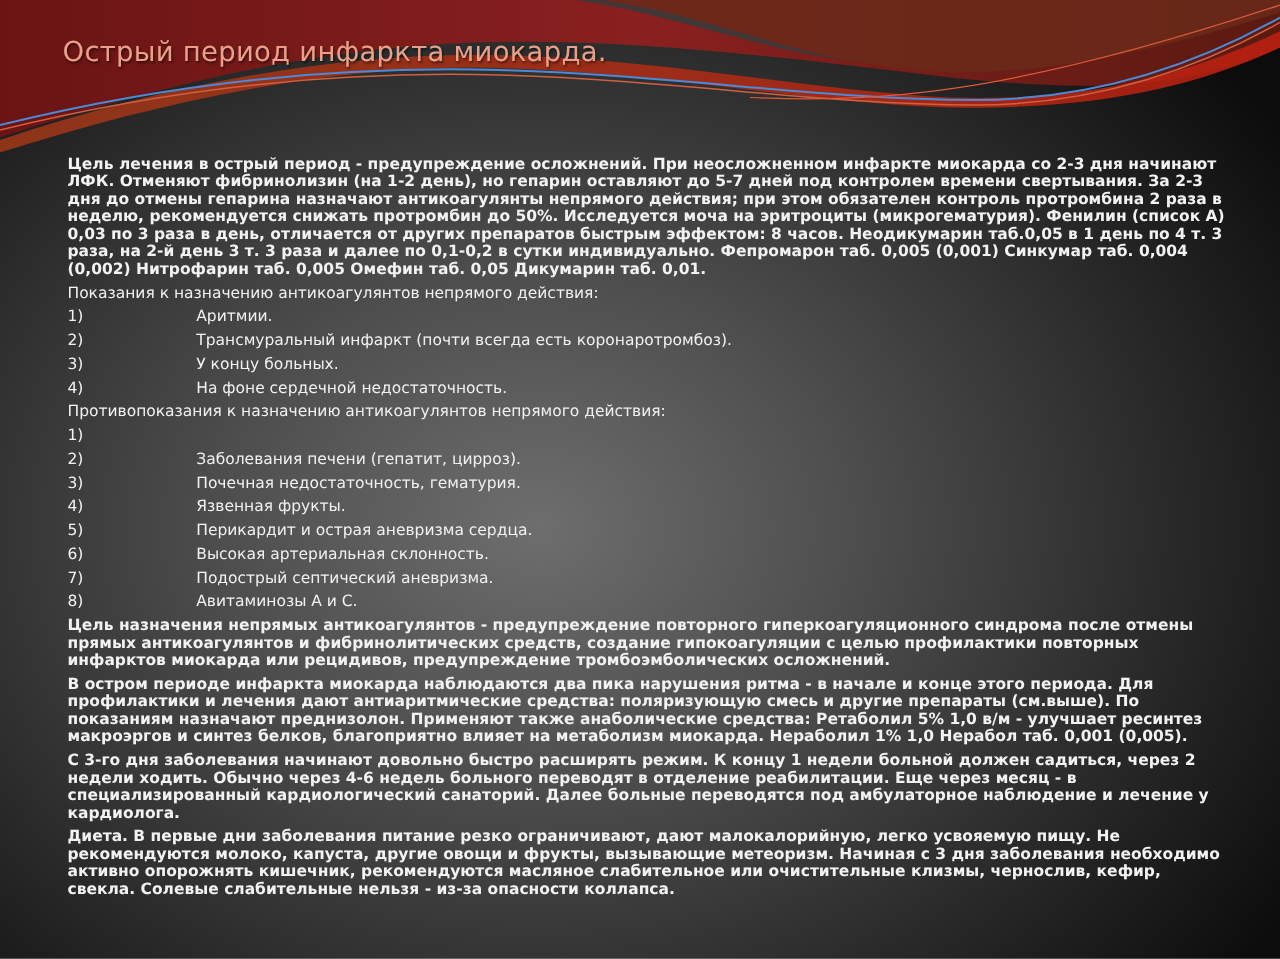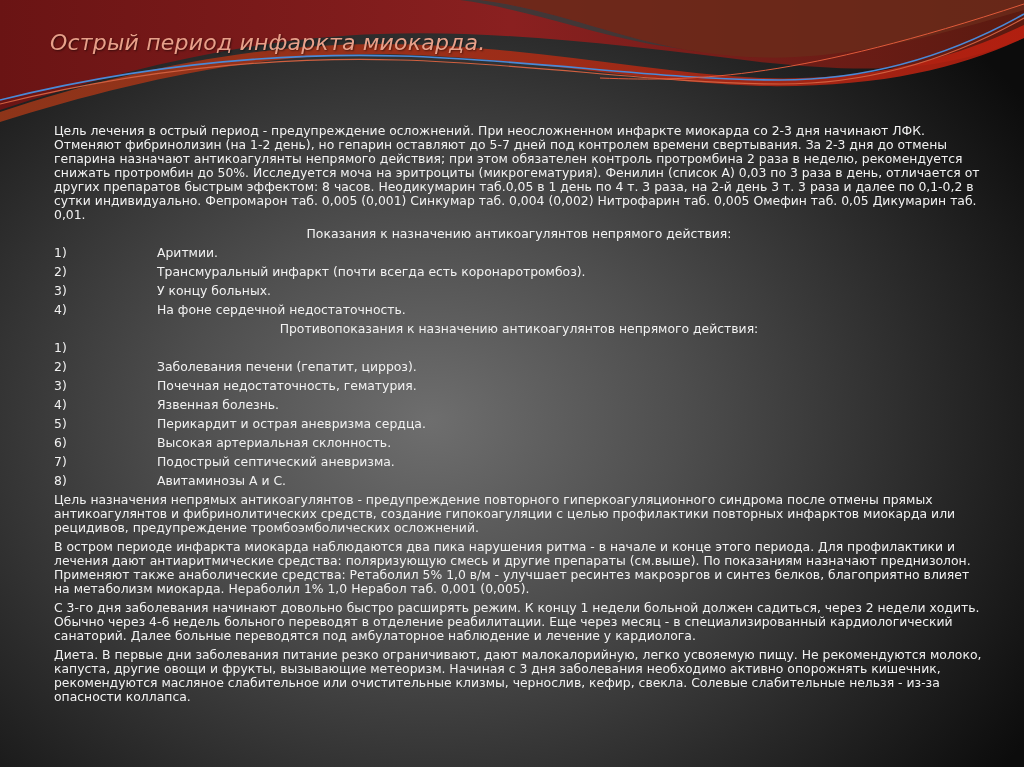--- a/index.html
+++ b/index.html
@@ -4,30 +4,30 @@
 <style>
   html, body { margin:0; padding:0; }
   body {
     width:1024px; height:767px; overflow:hidden; position:relative;
     background: radial-gradient(ellipse 70% 75% at 42% 55%, #6e6e6e 0%, #4e4e4e 35%, #2a2a2a 70%, #0c0c0c 100%);
     font-family: "DejaVu Sans", sans-serif;
   }
   .bg-waves { position:absolute; left:0; top:0; width:1024px; height:130px; z-index:0; }
   .title {
     position:absolute; left:50px; top:30px; z-index:2;
-    font-family: "DejaVu Sans", sans-serif; font-style:italic;
+    font-family: "DejaVu Sans", sans-serif; 
     font-size:22px; color:#e8a08a; letter-spacing:0.2px;
     text-shadow: 1px 1px 2px rgba(0,0,0,0.5);
   }
   .content {
     position:absolute; left:54px; top:124px; width:930px; z-index:2;
     color:#f2f2f2; font-size:12.4px; line-height:14px;
   }
-  .para { margin:0 0 5px 0; }
-  .heading { margin:0 0 5px 0;text-align:center; }
+  .para { margin:0 0 5px 0;font-weight:bold; }
+  .heading { margin:0 0 5px 0; }
   .item { display:flex; margin:0 0 5px 0; }
   .num { width:103px; flex:none; }
 </style>
 </head>
 <body>
 
 <svg class="bg-waves" viewBox="0 0 1024 130" preserveAspectRatio="none">
   <defs>
     <linearGradient id="g1" x1="0" y1="0" x2="1" y2="0">
       <stop offset="0" stop-color="#6a1414"></stop>
@@ -81,21 +81,21 @@
     <div class="item">
         <span class="num">2)</span>
         <span>Заболевания печени (гепатит, цирроз).</span>
       </div>
     <div class="item">
         <span class="num">3)</span>
         <span>Почечная недостаточность, гематурия.</span>
       </div>
     <div class="item">
         <span class="num">4)</span>
-        <span>Язвенная болезнь.</span>
+        <span>Язвенная фрукты.</span>
       </div>
     <div class="item">
         <span class="num">5)</span>
         <span>Перикардит и острая аневризма сердца.</span>
       </div>
     <div class="item">
         <span class="num">6)</span>
         <span>Высокая артериальная склонность.</span>
       </div>
     <div class="item">

